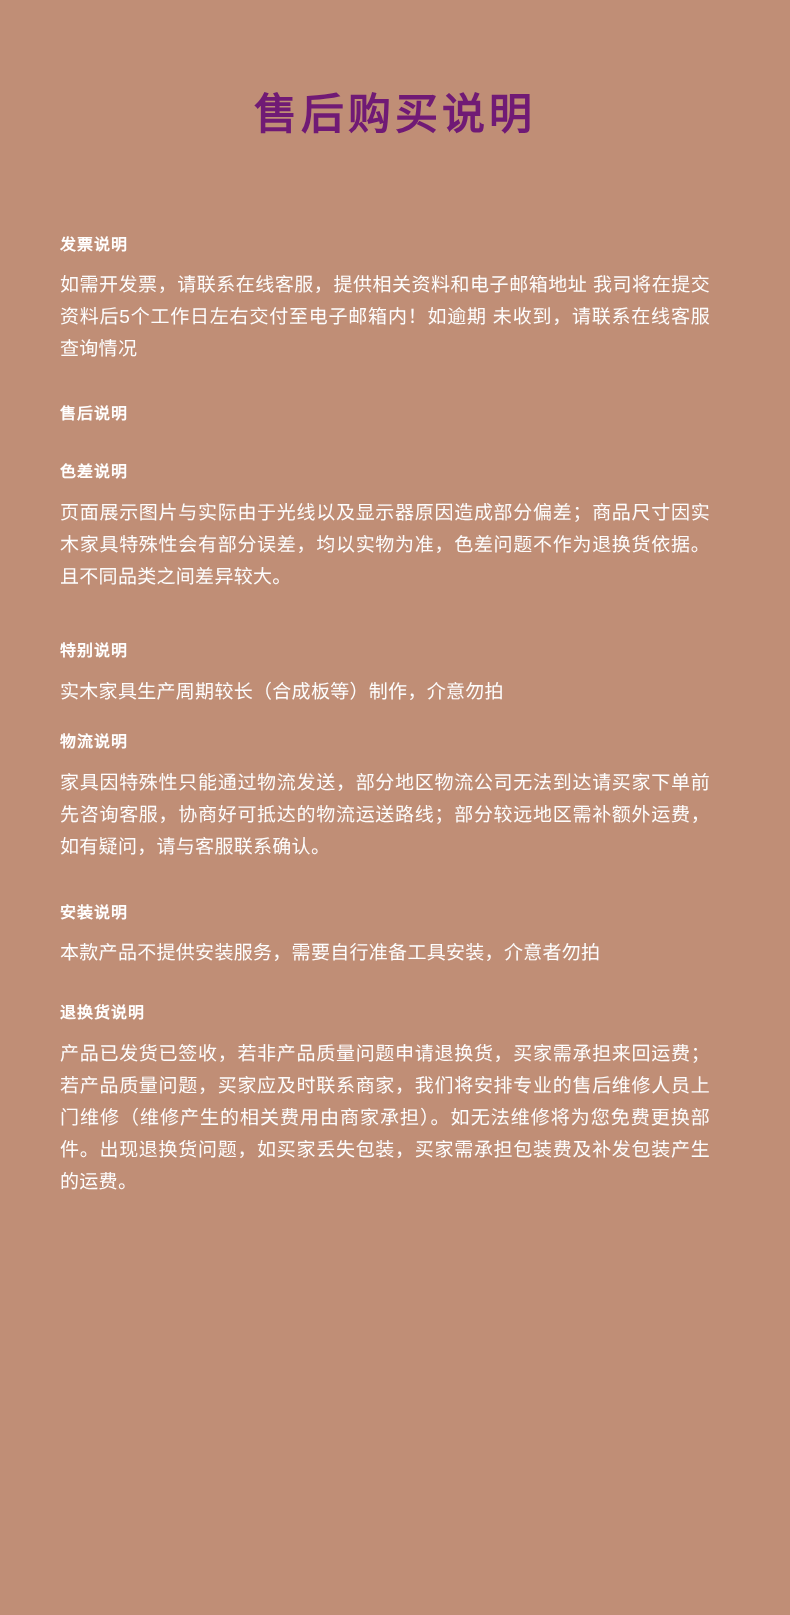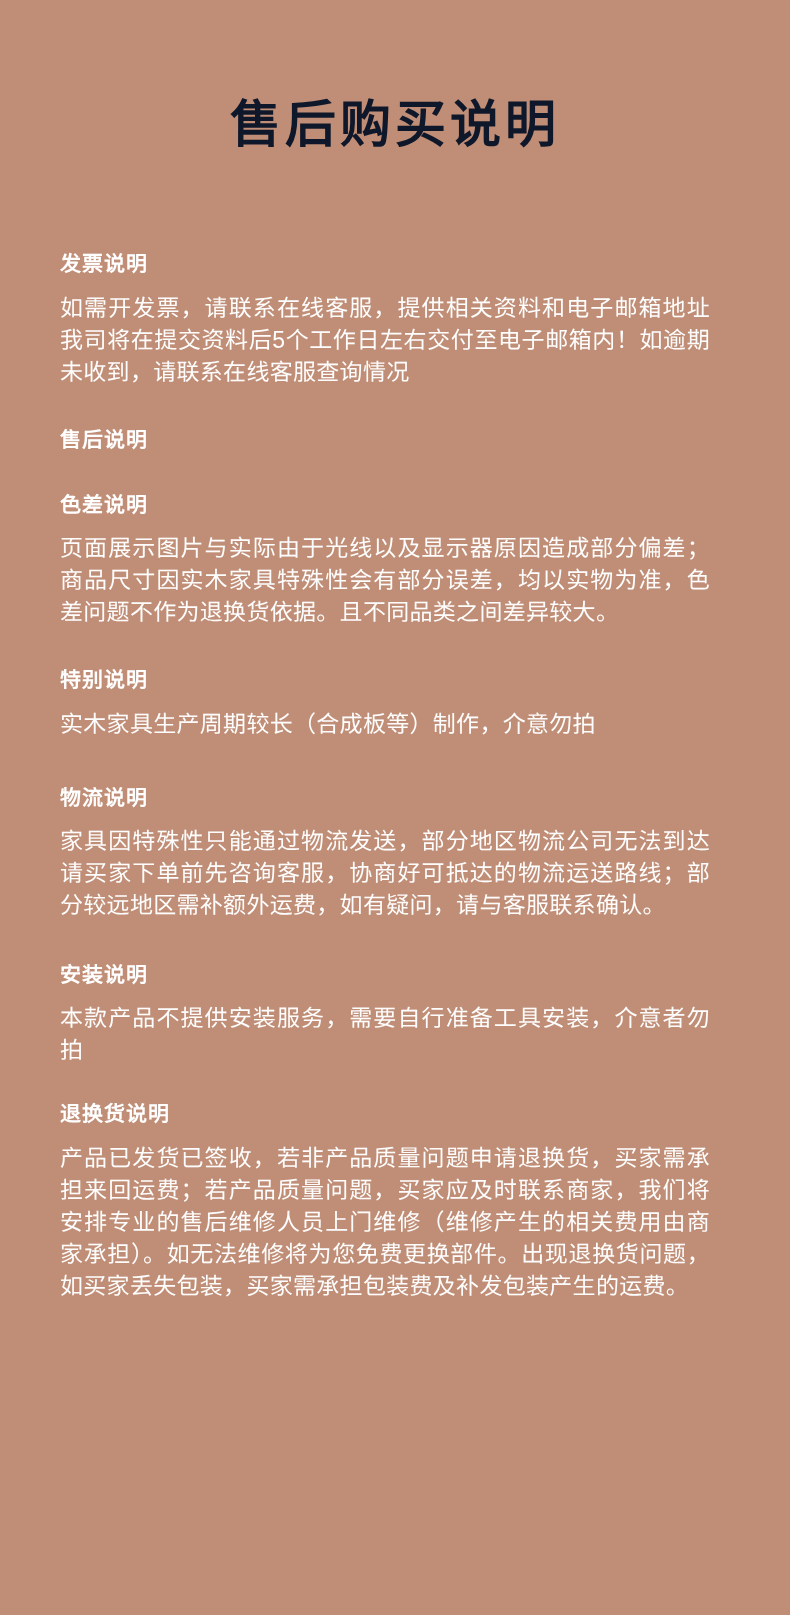--- a/index.html
+++ b/index.html
@@ -17,61 +17,61 @@
   }
   .page {
     width: 790px;
     min-height: 1615px;
     box-sizing: border-box;
     padding: 0 0 60px 0;
     position: relative;
   }
   .page-title {
     text-align: center;
-    font-size: 51px;
+    font-size: 43px;
     font-weight: bold;
     letter-spacing: 4px;
-    color: #0f172a;
+    color: #701a75;
     padding-top: 58px;
     padding-bottom: 0;
     line-height: 1.3;
   }
   .sections {
     margin-top: 92px;
     padding: 0 60px 0 60px;
   }
   .section {
     margin-bottom: 34px;
   }
   .section:last-child {
     margin-bottom: 0;
   }
   .section-title {
-    font-size: 21px;
+    font-size: 16px;
     font-weight: bold;
     color: #ffffff;
     margin: 0 0 14px 0;
     letter-spacing: 1px;
     line-height: 1.3;
   }
   .section-body {
-    font-size: 23px;
+    font-size: 19px;
     line-height: 32px;
     color: #fdfdfd;
     letter-spacing: 0.3px;
     margin: 0;
     text-align: justify;
     max-width: 650px;
   }
   
   .section.s-invoice { margin-bottom: 40px; }
   .section.s-aftersale { margin-bottom: 36px; font-family: Liberation Mono, monospace; }
   .section.s-delivery { margin-bottom: 36px; }
-  .section.s-color { margin-bottom: 38px; }
-  .section.s-special { margin-bottom: 44px; }
+  .section.s-color { margin-bottom: 48px; }
+  .section.s-special { margin-bottom: 24px; }
   .section.s-logistics { margin-bottom: 40px; }
   .section.s-return { margin-bottom: 42px; }
 </style>
 </head>
 <body style="background: rgb(192, 142, 118);">
 
 <div class="page">
 
   <h1 class="page-title">售后购买说明</h1>
 

